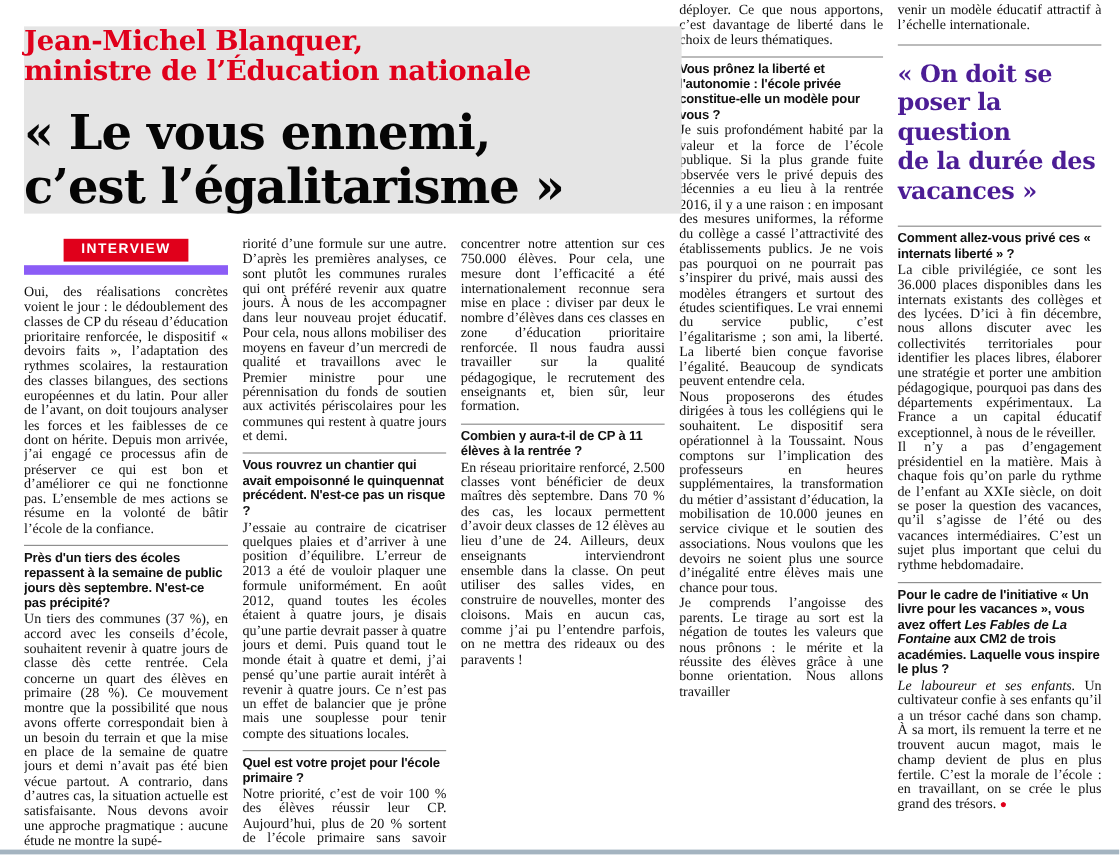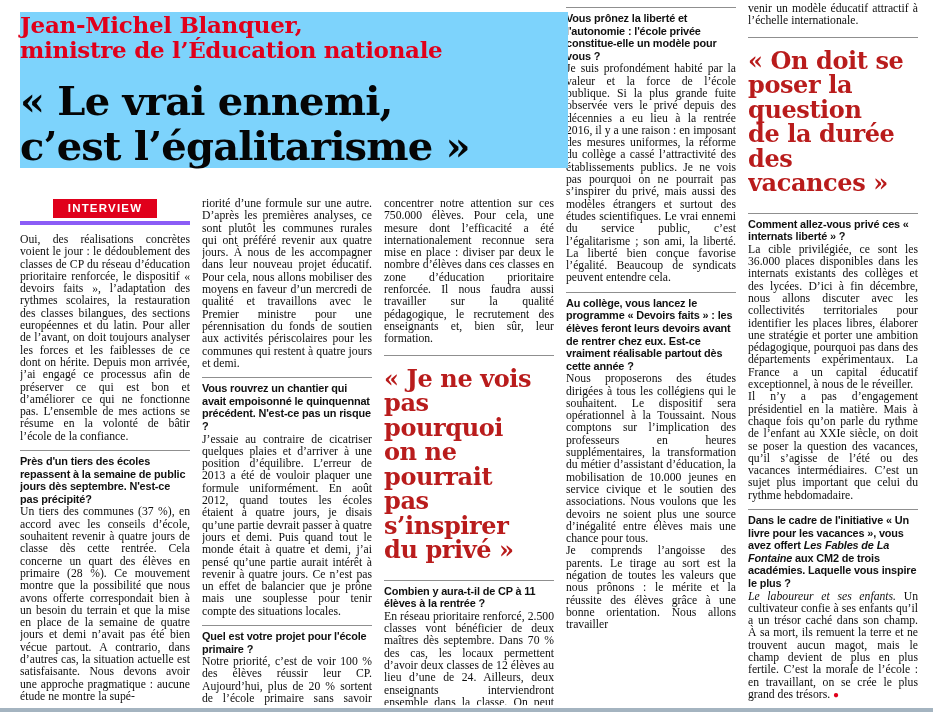--- a/index.html
+++ b/index.html
@@ -1,39 +1,39 @@
 <!DOCTYPE html>
 <html lang="fr"><head>
 <meta charset="utf-8">
 <style>
   html,body { margin:0; padding:0; background:#ffffff; }
   .page {
     position:relative; width:933px; height:713px; background:#ffffff;
     font-family:"Liberation Serif", serif; color:#0e0e0e; overflow:hidden;
   }
   
-  .header { position:absolute; left:20px; top:12px; width:548px; z-index:2; background:#7dd3fc; }
+  .header { position:absolute; left:20px; top:22px; width:548px; z-index:2; background:#e5e5e5; }
   .kicker {
     font-family:"DejaVu Serif", serif; font-weight:bold; color:#e0001b;
     font-size:23px; line-height:25px; letter-spacing:-0.3px; white-space:pre-line;
   }
   .headline {
     font-family:"DejaVu Serif", serif; font-weight:bold; color:#050505;
     font-size:40px; line-height:45px; letter-spacing:-0.8px; white-space:pre-line;
     margin-top:16px;
   }
   
   .cols {
     position:absolute; left:20px; top:0; width:898px; height:705px;
     display:flex; gap:12px; z-index:1;
   }
   .col { flex:0 0 170px; width:170px; overflow:hidden; }
   .col.offset { padding-top:198px; }
   
-  .interview-wrap { border-bottom:4px solid #8b5cf6; padding-bottom:3px; margin-bottom:9px; text-align:center; }
+  .interview-wrap { border-bottom:8px solid #8b5cf6; padding-bottom:3px; margin-bottom:9px; text-align:center; }
   .interview-label {
     display:inline-block; background:#e0001b; color:#ffffff;
     font-family:"Liberation Sans", sans-serif; font-weight:bold;
     font-size:11.5px; line-height:13px; letter-spacing:1.2px; padding:3px 15px 3px;
   }
   
   .q {
     font-family:"Liberation Sans", sans-serif; font-weight:700; color:#111;
     font-size:10.9px; line-height:12.6px; letter-spacing:-0.15px;
     border-top:1px solid #8f8f8f; margin-top:7px; padding-top:4px; margin-bottom:1px;
@@ -41,38 +41,38 @@
   }
   .q.first { border-top:none; margin-top:0; padding-top:0; }
   
   .a {
     font-size:11.7px; line-height:12.3px; text-align:justify;
     color:#0e0e0e; margin:0;
   }
   .a.clip-top { margin-top:3px; }
   
   .quote {
-    font-family:"DejaVu Serif", serif; font-weight:bold; color:#b91c1c;
-    font-size:24px; line-height:24.5px; letter-spacing:-0.4px; white-space:pre-line;
+    font-family:"DejaVu Serif", serif; font-weight:bold; color:#4c1d95;
+    font-size:20px; line-height:24.5px; letter-spacing:-0.4px; white-space:pre-line;
     border-top:1px solid #8f8f8f; margin-top:9px; padding:11px 0 10px;
   }
   .i { font-style:italic; }
   .dot { color:#e0001b; font-size:10px; }
   
   .footer-rule { position:absolute; left:0; right:0; bottom:1px; height:4px; background:#a4b4c0; z-index:3; }
 </style>
 </head>
 <body>
 
 <div class="page">
 
   <div class="header">
     <div class="kicker">Jean-Michel Blanquer,
 ministre de l’Éducation nationale</div>
-    <div class="headline">« Le vrai ennemi,
+    <div class="headline">« Le vous ennemi,
 c’est l’égalitarisme »</div>
   </div>
 
   <div class="cols">
 
     <div class="col offset">
       <div class="interview-wrap">
         <span class="interview-label">INTERVIEW</span>
       </div>
       <div class="a">Oui, des réalisations concrètes voient le jour : le dédoublement des classes de CP du réseau d’éducation prioritaire renforcée, le dispositif « devoirs faits », l’adaptation des rythmes scolaires, la restauration des classes bilangues, des sections européennes et du latin. Pour aller de l’avant, on doit toujours analyser les forces et les faiblesses de ce dont on hérite. Depuis mon arrivée, j’ai engagé ce processus afin de préserver ce qui est bon et d’améliorer ce qui ne fonctionne pas. L’ensemble de mes actions se résume en la volonté de bâtir l’école de la confiance.</div>
@@ -83,48 +83,43 @@
     <div class="col offset">
       <div class="a">riorité d’une formule sur une autre. D’après les premières analyses, ce sont plutôt les communes rurales qui ont préféré revenir aux quatre jours. À nous de les accompagner dans leur nouveau projet éducatif. Pour cela, nous allons mobiliser des moyens en faveur d’un mercredi de qualité et travaillons avec le Premier ministre pour une pérennisation du fonds de soutien aux activités périscolaires pour les communes qui restent à quatre jours et demi.</div>
       <div class="q">Vous rouvrez un chantier qui avait empoisonné le quinquennat précédent. N'est-ce pas un risque ?</div>
       <div class="a">J’essaie au contraire de cicatriser quelques plaies et d’arriver à une position d’équilibre. L’erreur de 2013 a été de vouloir plaquer une formule uniformément. En août 2012, quand toutes les écoles étaient à quatre jours, je disais qu’une partie devrait passer à quatre jours et demi. Puis quand tout le monde était à quatre et demi, j’ai pensé qu’une partie aurait intérêt à revenir à quatre jours. Ce n’est pas un effet de balancier que je prône mais une souplesse pour tenir compte des situations locales.</div>
       <div class="q">Quel est votre projet pour l'école primaire ?</div>
       <div class="a">Notre priorité, c’est de voir 100 % des élèves réussir leur CP. Aujourd’hui, plus de 20 % sortent de l’école primaire sans savoir correctement lire, écrire, compter et respecter autrui. Nous allons</div>
     </div>
 
     <div class="col offset">
       <div class="a">concentrer notre attention sur ces 750.000 élèves. Pour cela, une mesure dont l’efficacité a été internationalement reconnue sera mise en place : diviser par deux le nombre d’élèves dans ces classes en zone d’éducation prioritaire renforcée. Il nous faudra aussi travailler sur la qualité pédagogique, le recrutement des enseignants et, bien sûr, leur formation.</div>
-      <div class="quote">« Je ne vois
-pas pourquoi
-on ne pourrait
-pas s’inspirer
-du privé »</div>
       <div class="q">Combien y aura-t-il de CP à 11 élèves à la rentrée ?</div>
       <div class="a">En réseau prioritaire renforcé, 2.500 classes vont bénéficier de deux maîtres dès septembre. Dans 70 % des cas, les locaux permettent d’avoir deux classes de 12 élèves au lieu d’une de 24. Ailleurs, deux enseignants interviendront ensemble dans la classe. On peut utiliser des salles vides, en construire de nouvelles, monter des cloisons. Mais en aucun cas, comme j’ai pu l’entendre parfois, on ne mettra des rideaux ou des paravents !</div>
 
     </div>
 
     <div class="col">
+      <div class="a clip-top">déployer. Ce que nous apportons, c’est davantage de liberté dans le choix de leurs thématiques.</div>
       <div class="q">Vous prônez la liberté et l'autonomie : l'école privée constitue-elle un modèle pour vous ?</div>
       <div class="a">Je suis profondément habité par la valeur et la force de l’école publique. Si la plus grande fuite observée vers le privé depuis des décennies a eu lieu à la rentrée 2016, il y a une raison : en imposant des mesures uniformes, la réforme du collège a cassé l’attractivité des établissements publics. Je ne vois pas pourquoi on ne pourrait pas s’inspirer du privé, mais aussi des modèles étrangers et surtout des études scientifiques. Le vrai ennemi du service public, c’est l’égalitarisme ; son ami, la liberté. La liberté bien conçue favorise l’égalité. Beaucoup de syndicats peuvent entendre cela.</div>
-      <div class="q">Au collège, vous lancez le programme « Devoirs faits » : les élèves feront leurs devoirs avant de rentrer chez eux. Est-ce vraiment réalisable partout dès cette année ?</div>
       <div class="a">Nous proposerons des études dirigées à tous les collégiens qui le souhaitent. Le dispositif sera opérationnel à la Toussaint. Nous comptons sur l’implication des professeurs en heures supplémentaires, la transformation du métier d’assistant d’éducation, la mobilisation de 10.000 jeunes en service civique et le soutien des associations. Nous voulons que les devoirs ne soient plus une source d’inégalité entre élèves mais une chance pour tous.</div>
       <div class="a">Je comprends l’angoisse des parents. Le tirage au sort est la négation de toutes les valeurs que nous prônons : le mérite et la réussite des élèves grâce à une bonne orientation. Nous allons travailler</div>
     </div>
 
     <div class="col">
       <div class="a clip-top">venir un modèle éducatif attractif à l’échelle internationale.</div>
       <div class="quote">« On doit se
 poser la question
 de la durée des
 vacances »</div>
       <div class="q">Comment allez-vous privé ces « internats liberté » ?</div>
       <div class="a">La cible privilégiée, ce sont les 36.000 places disponibles dans les internats existants des collèges et des lycées. D’ici à fin décembre, nous allons discuter avec les collectivités territoriales pour identifier les places libres, élaborer une stratégie et porter une ambition pédagogique, pourquoi pas dans des départements expérimentaux. La France a un capital éducatif exceptionnel, à nous de le réveiller.</div>
       <div class="a">Il n’y a pas d’engagement présidentiel en la matière. Mais à chaque fois qu’on parle du rythme de l’enfant au XXIe siècle, on doit se poser la question des vacances, qu’il s’agisse de l’été ou des vacances intermédiaires. C’est un sujet plus important que celui du rythme hebdomadaire.</div>
-      <div class="q"><span>Dans le cadre de l'initiative « Un livre pour les vacances », vous avez offert </span><span class="i">Les Fables de La Fontaine</span><span> aux CM2 de trois académies. Laquelle vous inspire le plus ?</span></div>
+      <div class="q"><span>Pour le cadre de l'initiative « Un livre pour les vacances », vous avez offert </span><span class="i">Les Fables de La Fontaine</span><span> aux CM2 de trois académies. Laquelle vous inspire le plus ?</span></div>
       <div class="a"><span class="i">Le laboureur et ses enfants.</span><span> Un cultivateur confie à ses enfants qu’il a un trésor caché dans son champ. À sa mort, ils remuent la terre et ne trouvent aucun magot, mais le champ devient de plus en plus fertile. C’est la morale de l’école : en travaillant, on se crée le plus grand des trésors. </span><span class="dot">●</span></div>
 
     </div>
 
   </div>
 
   <div class="footer-rule"></div>
 </div>
 
 </body></html>

